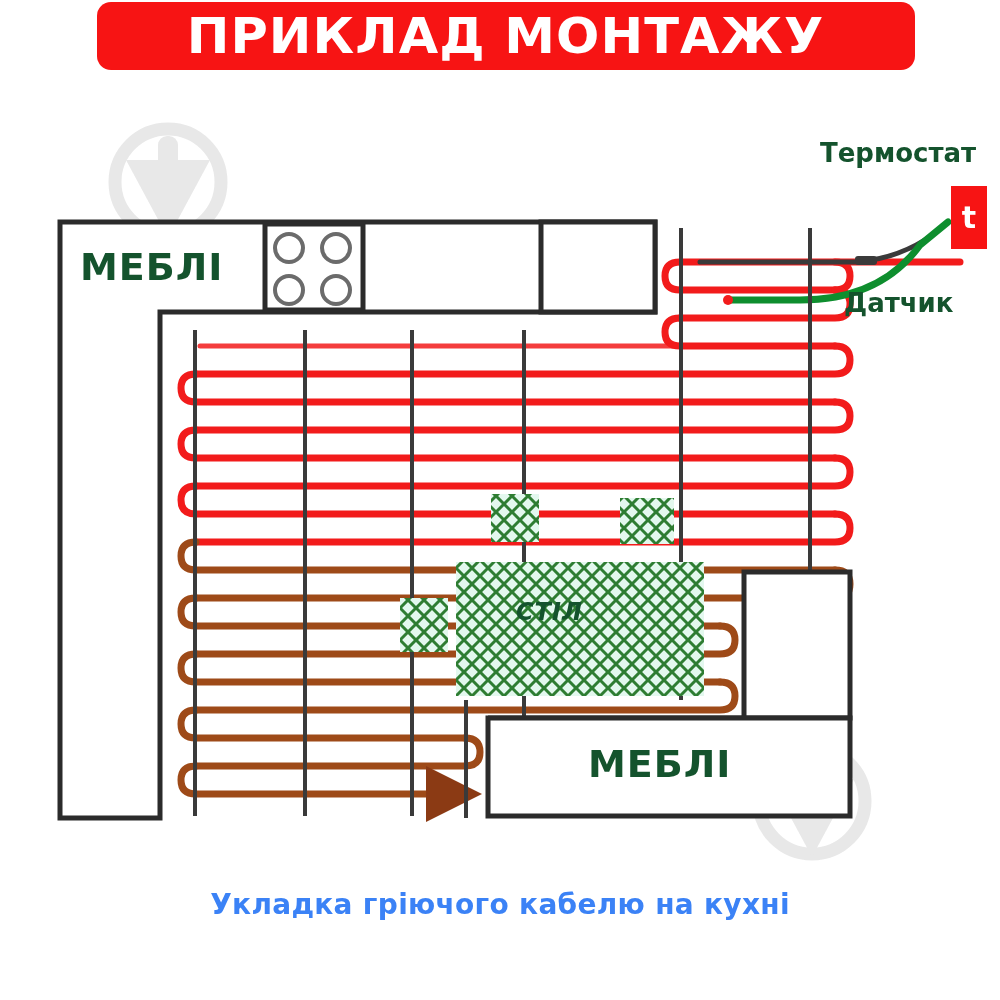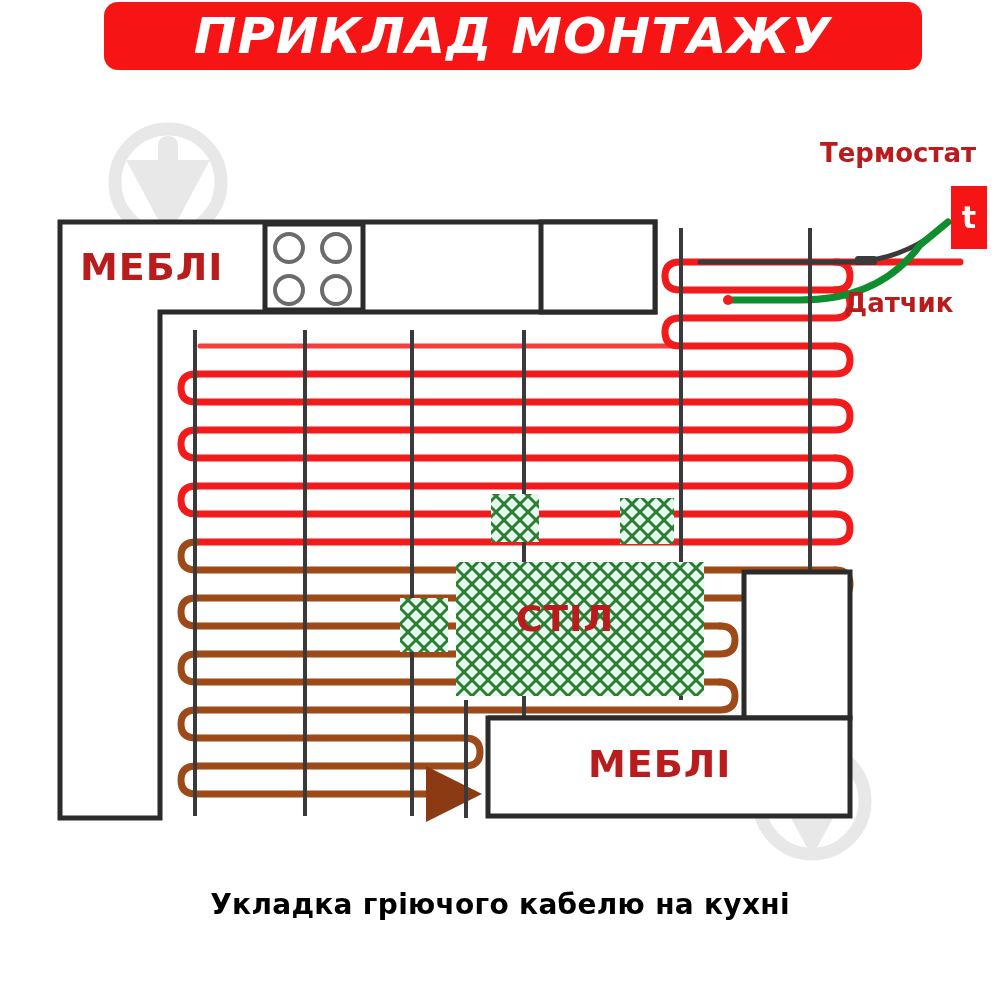--- a/index.html
+++ b/index.html
@@ -17,77 +17,76 @@
   #stage {
     position: relative;
     width: 1000px;
     height: 1000px;
     background: #ffffff;
   }
 
   
   #title-banner {
     position: absolute;
-    left: 104px;
+    left: 97px;
     top: 2px;
     width: 818px;
     height: 68px;
     background: #f71414;
     border-radius: 14px;
     display: flex;
     align-items: center;
     justify-content: center;
     box-sizing: border-box;
-    font-style: italic;
   }
   #title-text {
     color: #ffffff;
     font-family: "DejaVu Sans", sans-serif;
     font-weight: bold;
     font-size: 50px;
     letter-spacing: 1px;
     line-height: 1;
     white-space: nowrap;
     transform: scaleX(1.02);
   }
 
   
   #caption {
     position: absolute;
     left: 0;
     top: 888px;
     width: 1000px;
     text-align: center;
-    color: #000000;
+    color: #3b82f6;
     font-family: "DejaVu Sans", sans-serif;
     font-weight: bold;
     font-size: 28px;
     letter-spacing: 0.3px;
   }
 
   
   #diagram {
     position: absolute;
     left: 0;
     top: 0;
     width: 1000px;
     height: 1000px;
   }
 
   
   .map-label {
     position: absolute;
-    color: #b91c1c;
+    color: #14532d;
     font-family: "DejaVu Sans", sans-serif;
     font-weight: bold;
     white-space: nowrap;
   }
   #label-furniture-top   { left: 80px;  top: 245px; font-size: 38px; letter-spacing: 1px; }
   #label-furniture-bot   { left: 588px; top: 742px; font-size: 38px; letter-spacing: 1px; }
-  #label-table           { left: 516px; top: 598px; font-size: 36px; letter-spacing: 1px; }
+  #label-table           { left: 516px; top: 598px; font-size: 24px; letter-spacing: 1px; font-style: italic; }
   #label-thermostat      { left: 820px; top: 138px; font-size: 26px; }
   #label-sensor          { left: 844px; top: 288px; font-size: 26px; }
 
   
   #thermostat-box {
     position: absolute;
     left: 951px;
     top: 186px;
     width: 36px;
     height: 63px;

